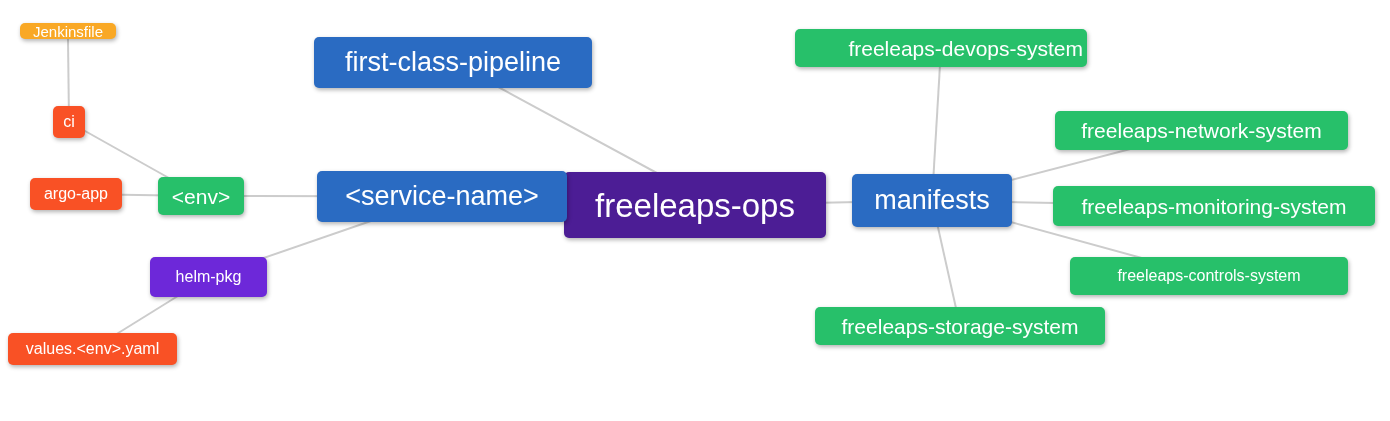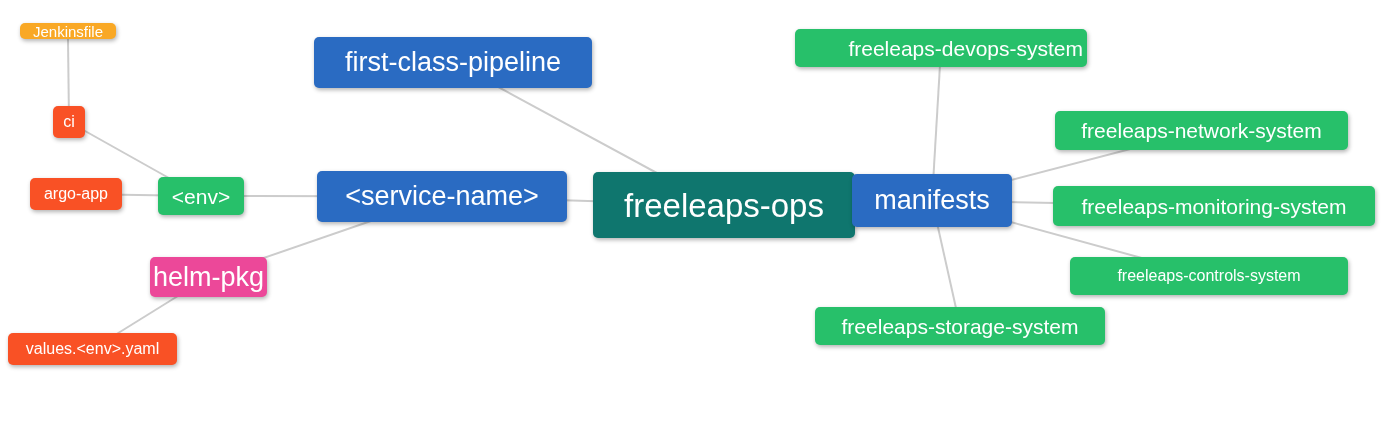--- a/index.html
+++ b/index.html
@@ -52,36 +52,36 @@
       <line x1="201" y1="196" x2="69" y2="122" stroke="#cccccc" stroke-width="2"></line>
       <line x1="201" y1="196" x2="76" y2="194" stroke="#cccccc" stroke-width="2"></line>
       <line x1="69" y1="122" x2="68" y2="39" stroke="#cccccc" stroke-width="2"></line>
       <line x1="208.5" y1="277" x2="92.5" y2="349" stroke="#cccccc" stroke-width="2"></line>
       <line x1="932" y1="200.5" x2="941" y2="48" stroke="#cccccc" stroke-width="2"></line>
       <line x1="932" y1="200.5" x2="1201.5" y2="130.5" stroke="#cccccc" stroke-width="2"></line>
       <line x1="932" y1="200.5" x2="1214" y2="206" stroke="#cccccc" stroke-width="2"></line>
       <line x1="932" y1="200.5" x2="1207.5" y2="276" stroke="#cccccc" stroke-width="2"></line>
       <line x1="932" y1="200.5" x2="960" y2="326" stroke="#cccccc" stroke-width="2"></line>
     </svg>
-<div class="node" style="left: 593px; top: 172px; width: 262px; height: 66px; font-size: 33px; background: #0f766e; color: rgb(255, 255, 255);">
+<div class="node" style="left: 564px; top: 172px; width: 262px; height: 66px; font-size: 33px; background: #4c1d95; color: rgb(255, 255, 255);">
       <span>freeleaps-ops</span>
     </div>
     <div class="node" style="left: 317px; top: 171px; width: 250px; height: 51px; font-size: 27px; background: rgb(42, 107, 194); color: rgb(255, 255, 255);">
       <span>&lt;service-name&gt;</span>
     </div>
     <div class="node" style="left: 314px; top: 37px; width: 278px; height: 51px; font-size: 27px; background: rgb(42, 107, 194); color: rgb(255, 255, 255);">
       <span>first-class-pipeline</span>
     </div>
     <div class="node" style="left: 852px; top: 174px; width: 160px; height: 53px; font-size: 27px; background: rgb(42, 107, 194); color: rgb(255, 255, 255);">
       <span>manifests</span>
     </div>
     <div class="node" style="left: 158px; top: 177px; width: 86px; height: 38px; font-size: 21px; background: rgb(39, 192, 106); color: rgb(255, 255, 255);">
       <span>&lt;env&gt;</span>
     </div>
-    <div class="node" style="left: 150px; top: 257px; width: 117px; height: 40px; font-size: 27px; background: #ec4899; color: rgb(255, 255, 255);">
+    <div class="node" style="left: 150px; top: 257px; width: 117px; height: 40px; font-size: 16px; background: #6d28d9; color: rgb(255, 255, 255);">
       <span>helm-pkg</span>
     </div>
     <div class="node" style="left: 53px; top: 106px; width: 32px; height: 32px; font-size: 16px; background: rgb(249, 81, 37); color: rgb(255, 255, 255);">
       <span>ci</span>
     </div>
     <div class="node" style="left: 30px; top: 178px; width: 92px; height: 32px; font-size: 16px; background: rgb(249, 81, 37); color: rgb(255, 255, 255);">
       <span>argo-app</span>
     </div>
     <div class="node" style="left: 8px; top: 333px; width: 169px; height: 32px; font-size: 16px; background: rgb(249, 81, 37); color: rgb(255, 255, 255);">
       <span>values.&lt;env&gt;.yaml</span>

